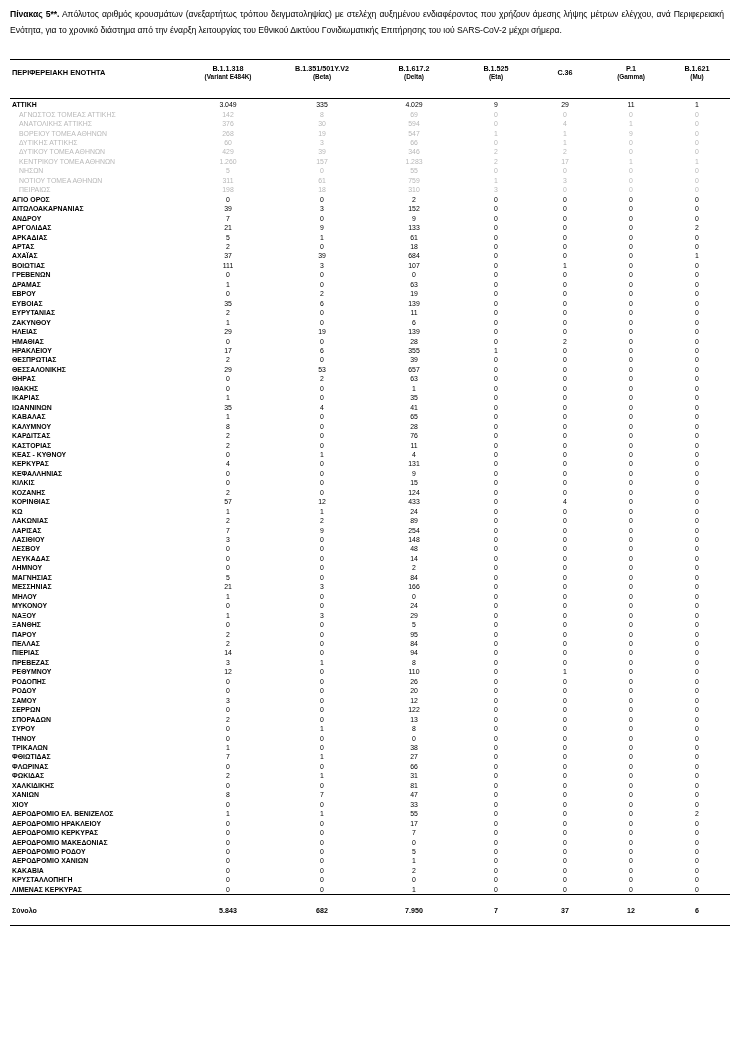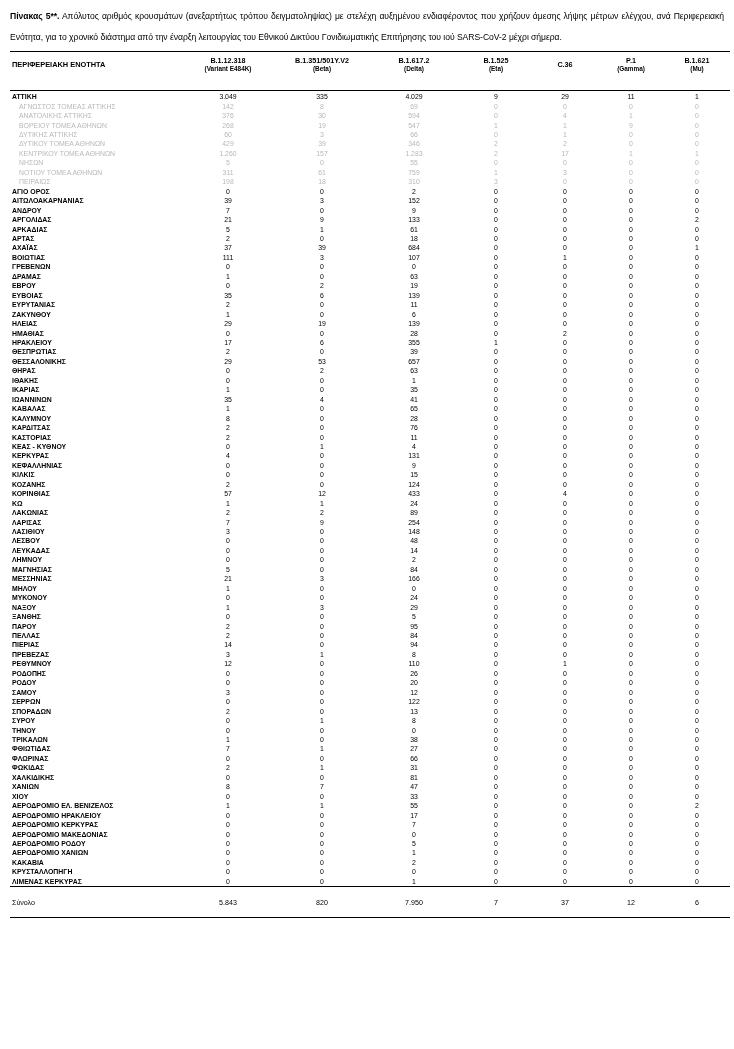--- a/index.html
+++ b/index.html
@@ -15,23 +15,23 @@
     overflow: hidden;
   }
   .page {
     position: relative;
     width: 734px;
     height: 1049px;
     padding: 6px 10px 0 10px;
   }
   .caption {
     font-size: 8.6px;
-    line-height: 21px;
+    line-height: 16px;
     text-align: justify;
-    margin: 0 0 3px 0;
+    margin: 0 0 21px 0;
     letter-spacing: -0.05px;
   }
   .caption b { font-weight: bold; }
   table.main {
     width: 100%;
     border-collapse: collapse;
     table-layout: fixed;
   }
   table.main th, table.main td {
     padding: 0;
@@ -68,21 +68,21 @@
   }
   tbody td.name {
     text-align: left;
     padding-left: 2px;
     font-weight: bold;
     font-size: 6.9px;
   }
   tbody tr.sub td { color: #b8b8b8; }
   tbody tr.sub td.name { font-weight: normal; color: #b8b8b8; padding-left: 9px; }
   tbody tr.total td {
-    font-weight: normal;
+    font-weight: bold;
     font-size: 7.1px;
     height: 29px;
     line-height: 12px;
   }
   tbody tr.total td.name { padding-left: 2px; }
   .colA { width: 170px; }
   .colB { width: 96px; }
   .colC { width: 92px; }
   .colD { width: 92px; }
   .colE { width: 72px; }
@@ -107,21 +107,21 @@
         <col class="colF">
         <col class="colG">
         <col class="colH">
     </colgroup>
     <thead>
       <tr class="rule-top">
           <td colspan="8"></td>
         </tr>
       <tr class="hdr">
         <td class="first"><span>ΠΕΡΙΦΕΡΕΙΑΚΗ ΕΝΟΤΗΤΑ</span></td>
-        <td><span>B.1.12.318</span><span class="sub">(Variant E484K)</span></td>
+        <td><span>B.1.1.318</span><span class="sub">(Variant E484K)</span></td>
         <td><span>B.1.351/501Y.V2</span><span class="sub">(Beta)</span></td>
         <td><span>B.1.617.2</span><span class="sub">(Delta)</span></td>
         <td><span>B.1.525</span><span class="sub">(Eta)</span></td>
         <td><span>C.36</span><span class="sub"></span></td>
         <td><span>P.1</span><span class="sub">(Gamma)</span></td>
         <td><span>B.1.621</span><span class="sub">(Mu)</span></td>
       </tr>
       <tr class="rule-mid">
           <td colspan="8"></td>
         </tr>
@@ -966,21 +966,21 @@
           <td>0</td>
           <td>0</td>
           <td>0</td>
         </tr>
         <tr class="rule-mid">
           <td colspan="8"></td>
         </tr>
         <tr class="total">
           <td class="name">Σύνολο</td>
           <td>5.843</td>
-          <td>820</td>
+          <td>682</td>
           <td>7.950</td>
           <td>7</td>
           <td>37</td>
           <td>12</td>
           <td>6</td>
         </tr>
         <tr class="rule-bot">
           <td colspan="8"></td>
         </tr>
       </tbody>

